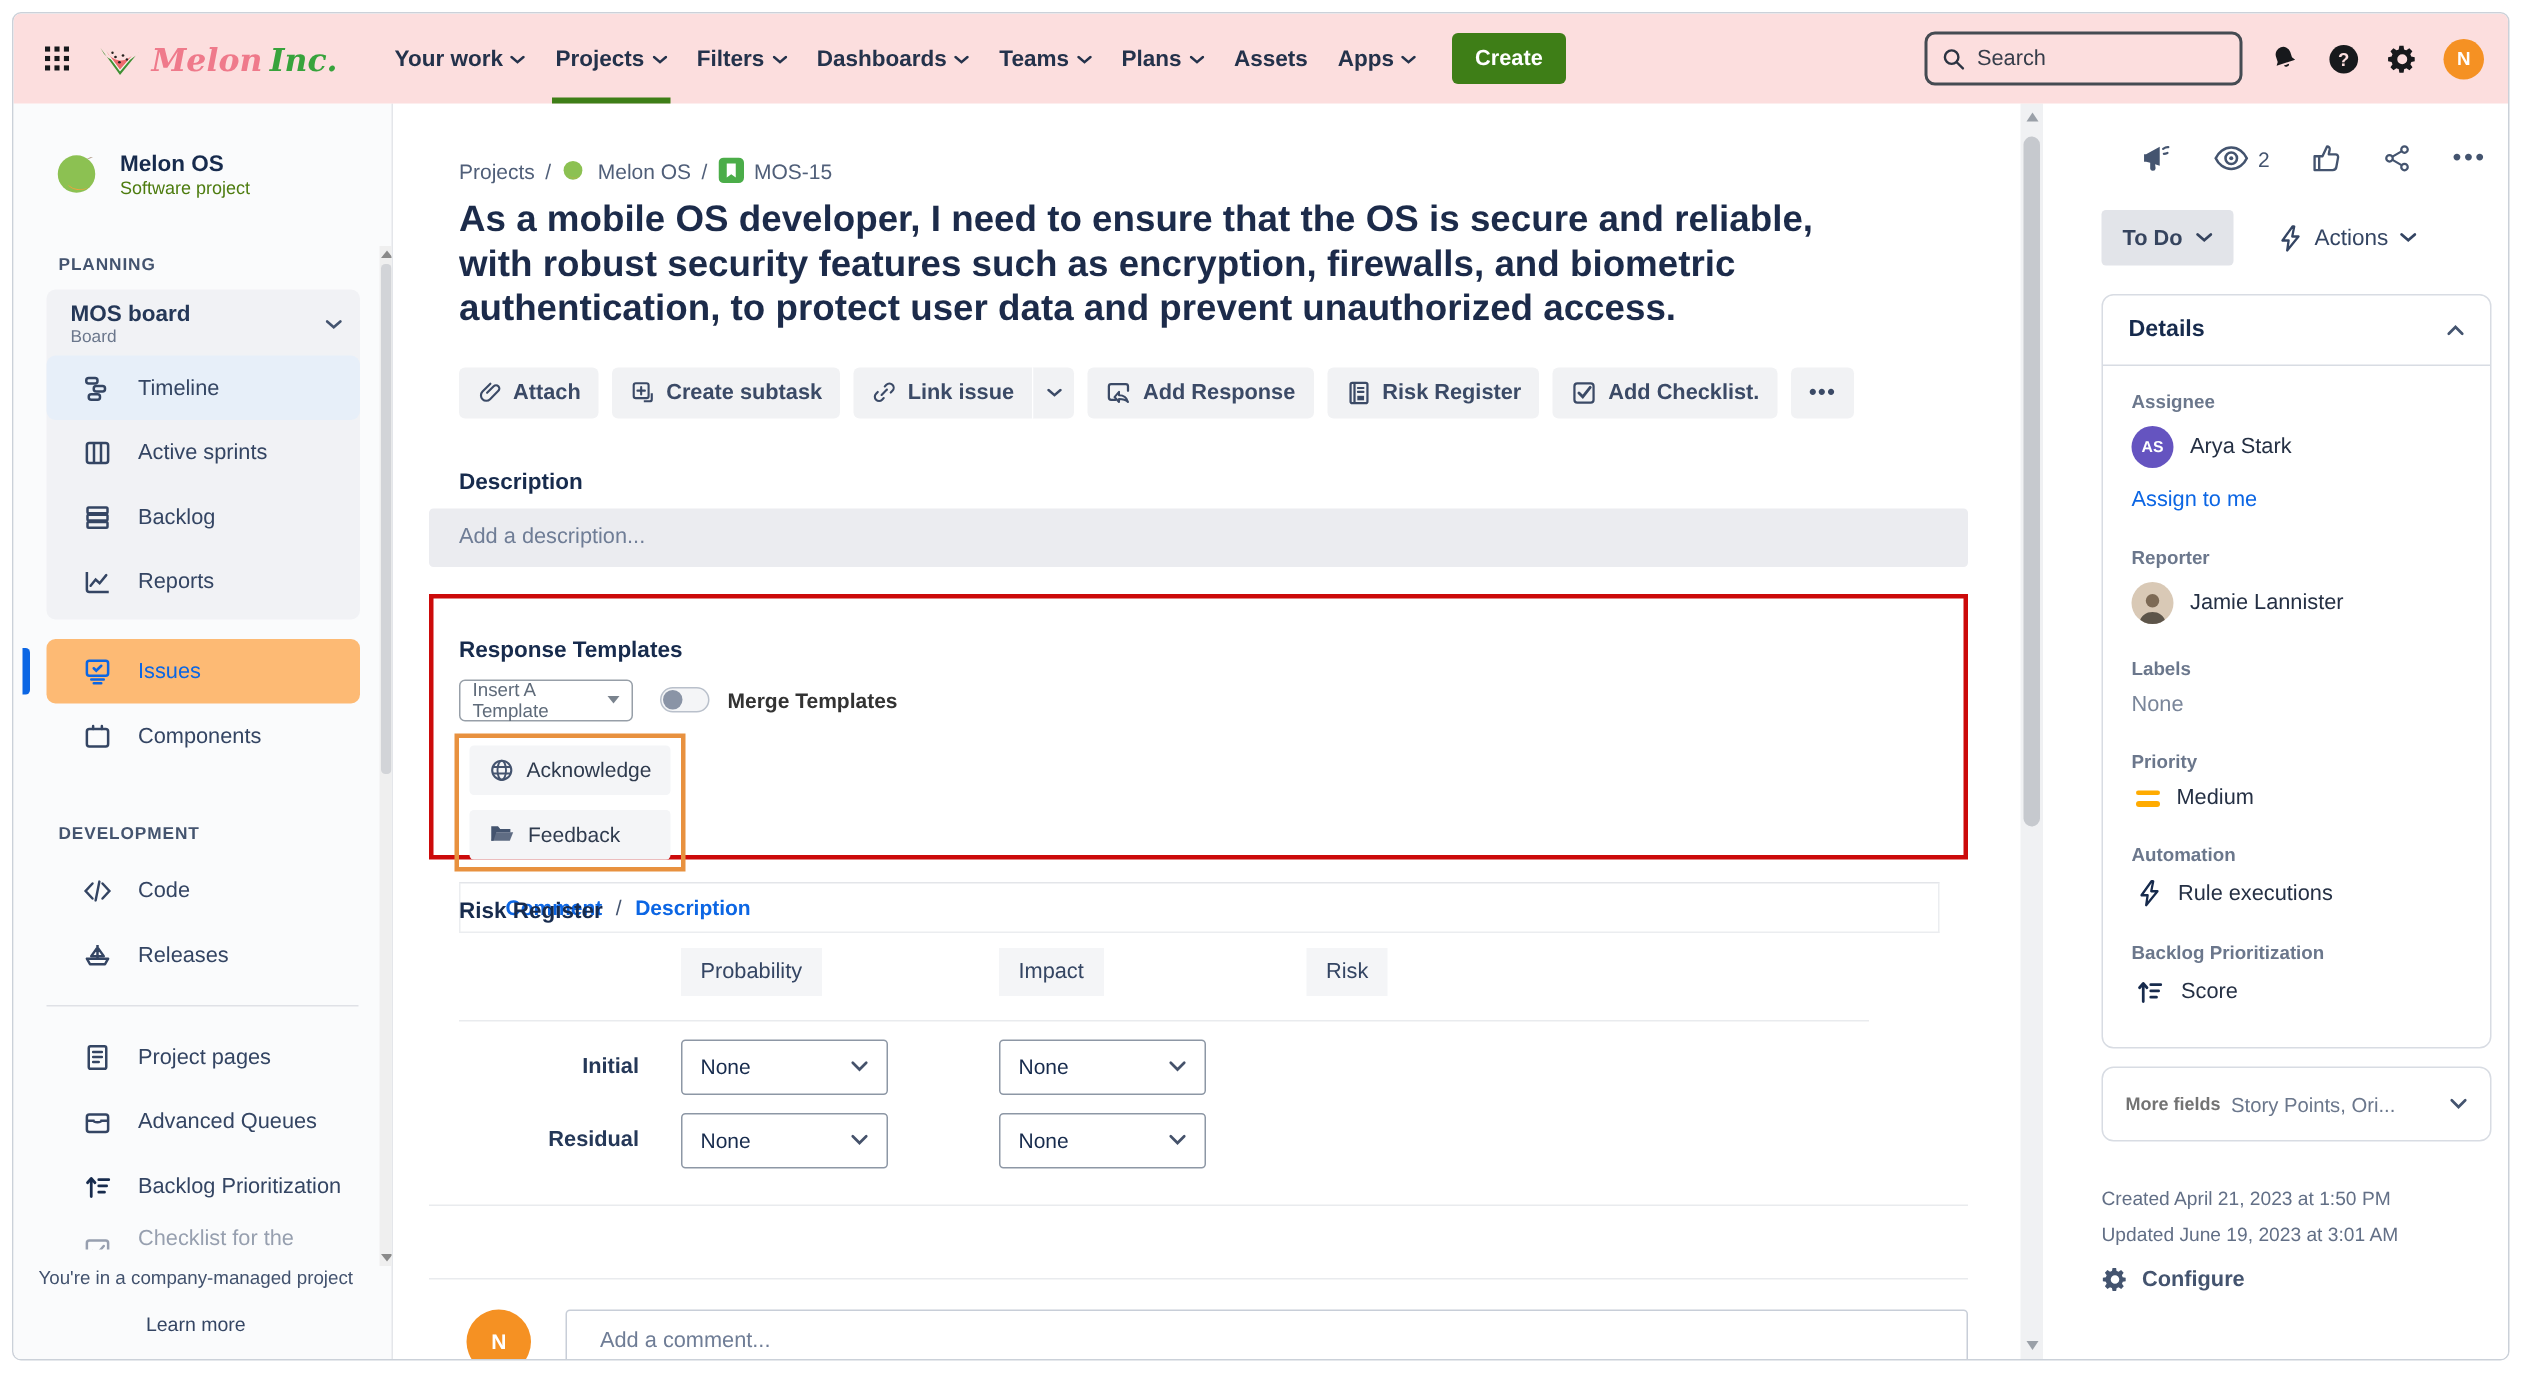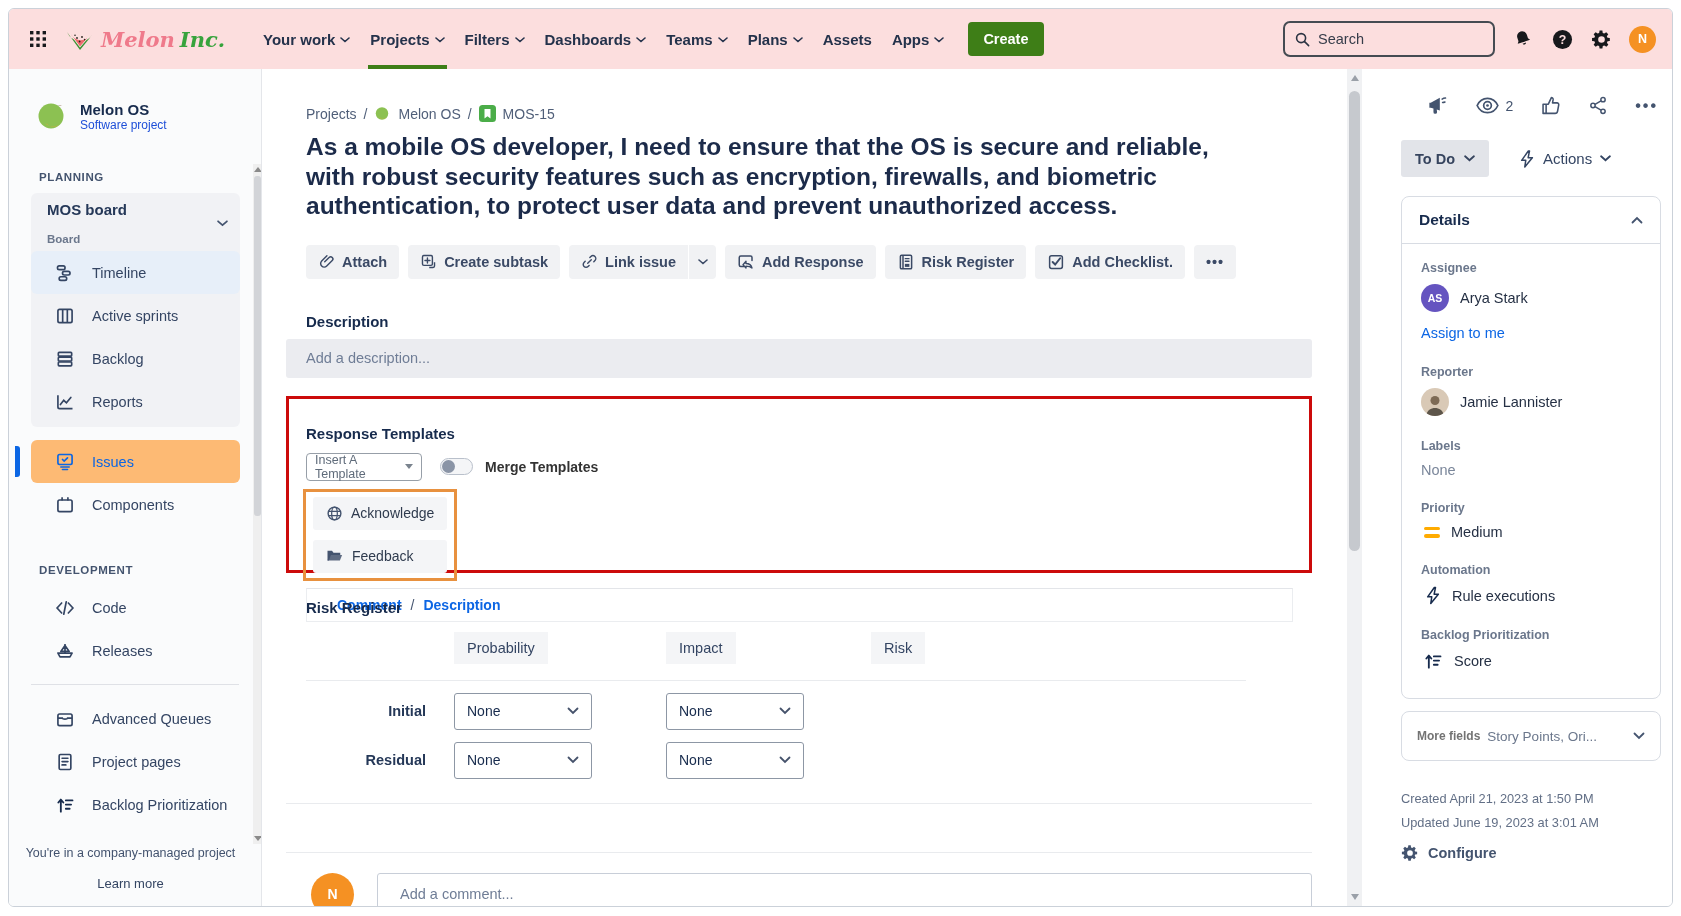--- a/index.html
+++ b/index.html
@@ -29,26 +29,26 @@
   .search-box input::placeholder { color:#2c3442; opacity:.95; }
   .nav-ic { width:22px; height:22px; display:flex; align-items:center; justify-content:center; cursor:pointer; color:#17191c; }
   .avatar-n { width:27px; height:27px; border-radius:50%; background:#f59123; color:#fff; font-size:12.5px; font-weight:700;
               display:flex; align-items:center; justify-content:center; cursor:pointer; }
 
   
   .sidebar { position:absolute; top:60px; left:0; width:253px; bottom:0; background:#fafbfc;
              border-right:1px solid #e4e6ea; overflow:hidden; }
   .proj-head { display:flex; align-items:center; gap:11px; padding:30px 0 0 26px; }
   .proj-name { font-size:15px; font-weight:700; color:#172b4d; }
-  .proj-type { font-size:12px; color:#1d4ed8; margin-top:0; }
+  .proj-type { font-size:12px; color:#4d7c0f; margin-top:0; }
   .sec-label { font-size:11.5px; font-weight:700; letter-spacing:.6px; color:#44546f; margin:38px 0 10px 30px; }
   .board-group { background:#f1f2f5; border-radius:6px; margin:0 21px 0 22px; padding-bottom:4px; }
   .board-head { display:flex; align-items:center; padding:8px 12px 6px 16px; cursor:pointer; }
   .board-name { font-size:15px; font-weight:700; color:#253858; }
-  .board-sub { font-size:11.5px; color:#6b778c; margin-top:15px;font-weight:bold; }
+  .board-sub { font-size:11.5px; color:#6b778c; margin-top:1px; }
   .board-chev { margin-left:auto; color:#44546f; }
   .side-row { display:flex; align-items:center; gap:15px; height:43px; padding-left:24px; margin:0 21px 0 22px;
               border-radius:6px; font-size:14.5px; color:#344563; cursor:pointer; }
   .board-group .side-row { margin:0; border-radius:6px; }
   .side-row.hl-light { background:#e7eff9; }
   .side-row .s-ic { width:22px; height:22px; color:#344563; flex:0 0 auto; display:flex; align-items:center; }
   .side-row.selected { background:#fdba74; color:#0b66e4; font-weight:400; position:relative; }
   .side-row.selected .s-ic { color:#0b66e4; }
   .sel-bar { position:absolute; left:-16px; top:6px; bottom:6px; width:5px; background:#0b66e4; border-radius:0 3px 3px 0; }
   .side-div { border-top:1px solid #dfe1e6; margin:12px 22px; }
@@ -395,34 +395,34 @@
           </svg>
         </span>
       <span>Releases</span>
     </div>
 
     <div class="side-div"></div>
 
     <div class="side-row">
       <span class="s-ic">
           <svg width="20" height="20" viewBox="0 0 24 24">
-            <rect x="3.5" y="6" width="17" height="14" rx="2" stroke="#344563" stroke-width="2" fill="none"></rect>
-            <path d="M3.5 11h5.3c.4 1.6 5.9 1.6 6.3 0h5.4" stroke="#344563" stroke-width="2" fill="none"></path>
-          </svg>
-        </span>
-      <span>Advanced Queues</span>
+            <rect x="5" y="3" width="14" height="18" rx="1.5" stroke="#344563" stroke-width="2" fill="none"></rect>
+            <path d="M8.5 7.5h7M8.5 11.5h7M8.5 15.5h4.5" stroke="#344563" stroke-width="2" stroke-linecap="round"></path>
+          </svg>
+        </span>
+      <span>Project pages</span>
     </div>
     <div class="side-row">
       <span class="s-ic">
           <svg width="20" height="20" viewBox="0 0 24 24">
-            <rect x="5" y="3" width="14" height="18" rx="1.5" stroke="#344563" stroke-width="2" fill="none"></rect>
-            <path d="M8.5 7.5h7M8.5 11.5h7M8.5 15.5h4.5" stroke="#344563" stroke-width="2" stroke-linecap="round"></path>
-          </svg>
-        </span>
-      <span>Project pages</span>
+            <rect x="3.5" y="6" width="17" height="14" rx="2" stroke="#344563" stroke-width="2" fill="none"></rect>
+            <path d="M3.5 11h5.3c.4 1.6 5.9 1.6 6.3 0h5.4" stroke="#344563" stroke-width="2" fill="none"></path>
+          </svg>
+        </span>
+      <span>Advanced Queues</span>
     </div>
     <div class="side-row">
       <span class="s-ic">
           <svg width="20" height="20" viewBox="0 0 24 24">
             <path d="M7 20V6M4 9l3-3.5L10 9" stroke="#172b4d" stroke-width="2.2" fill="none" stroke-linecap="round" stroke-linejoin="round"></path>
             <path d="M13 6.5h8M13 11.5h6.3M13 16.5h4.6" stroke="#172b4d" stroke-width="2.2" stroke-linecap="round"></path>
           </svg>
         </span>
       <span>Backlog Prioritization</span>
     </div>

